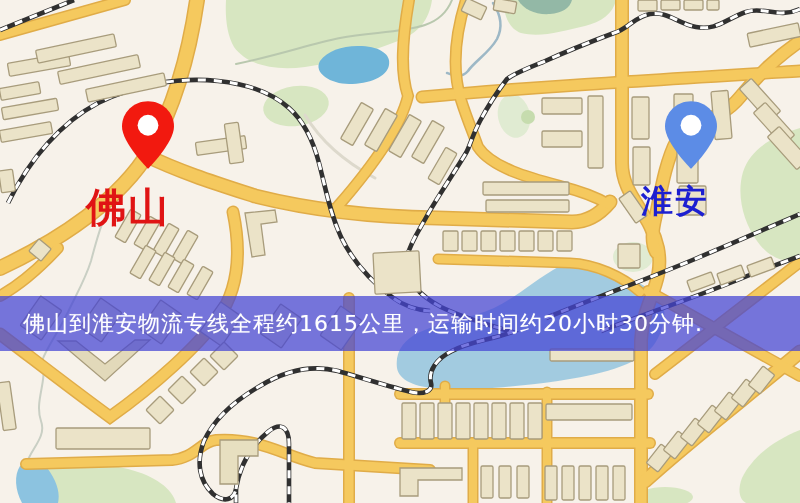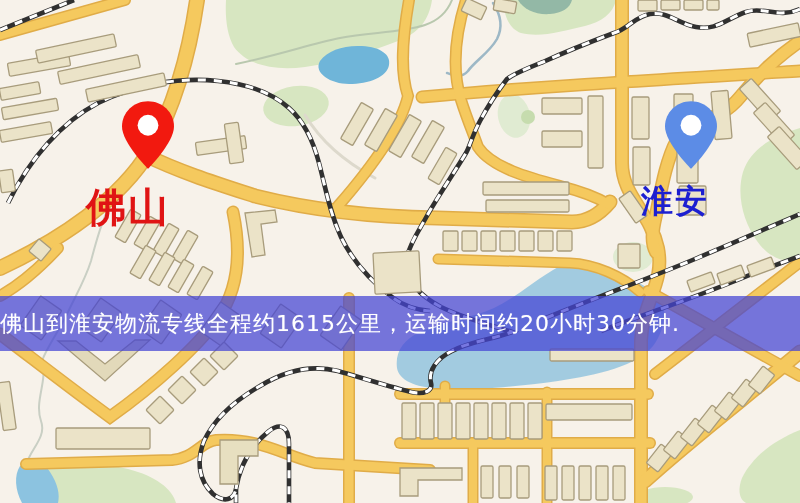--- a/index.html
+++ b/index.html
@@ -6,21 +6,21 @@
   .stage{position:relative;width:800px;height:503px;overflow:hidden;background:#f7f2ea;
          font-family:"DejaVu Sans","Liberation Sans",sans-serif;}
   .stage svg.base{position:absolute;left:0;top:0;}
   .pin{position:absolute;pointer-events:auto;}
   .pin-label{position:absolute;font-weight:700;letter-spacing:2px;white-space:nowrap;
              font-family:"DejaVu Sans","Liberation Sans",sans-serif;text-align:right;}
   .origin-label{left:86px;top:180px;font-size:40px;color:#e01414;}
   .dest-label{left:641px;top:180px;font-size:32px;color:#1c1fd1;}
   .banner{position:absolute;left:0;top:296px;width:800px;height:55px;
           background:rgba(68,68,213,0.73);display:flex;align-items:center;}
-  .banner span{color:#ffffff;font-size:22px;letter-spacing:1px;
+  .banner span{color:#ffffff;font-size:22px;letter-spacing:1px;padding-left:23px;
                text-shadow:0 0 1px rgba(255,255,255,.4);}
 </style>
 </head>
 <body>
 
 <div class="stage">
 
   <svg class="base" width="800" height="503" viewBox="0 0 800 503">
     <rect x="0" y="0" width="800" height="503" fill="#f7f2ea"></rect>
 

